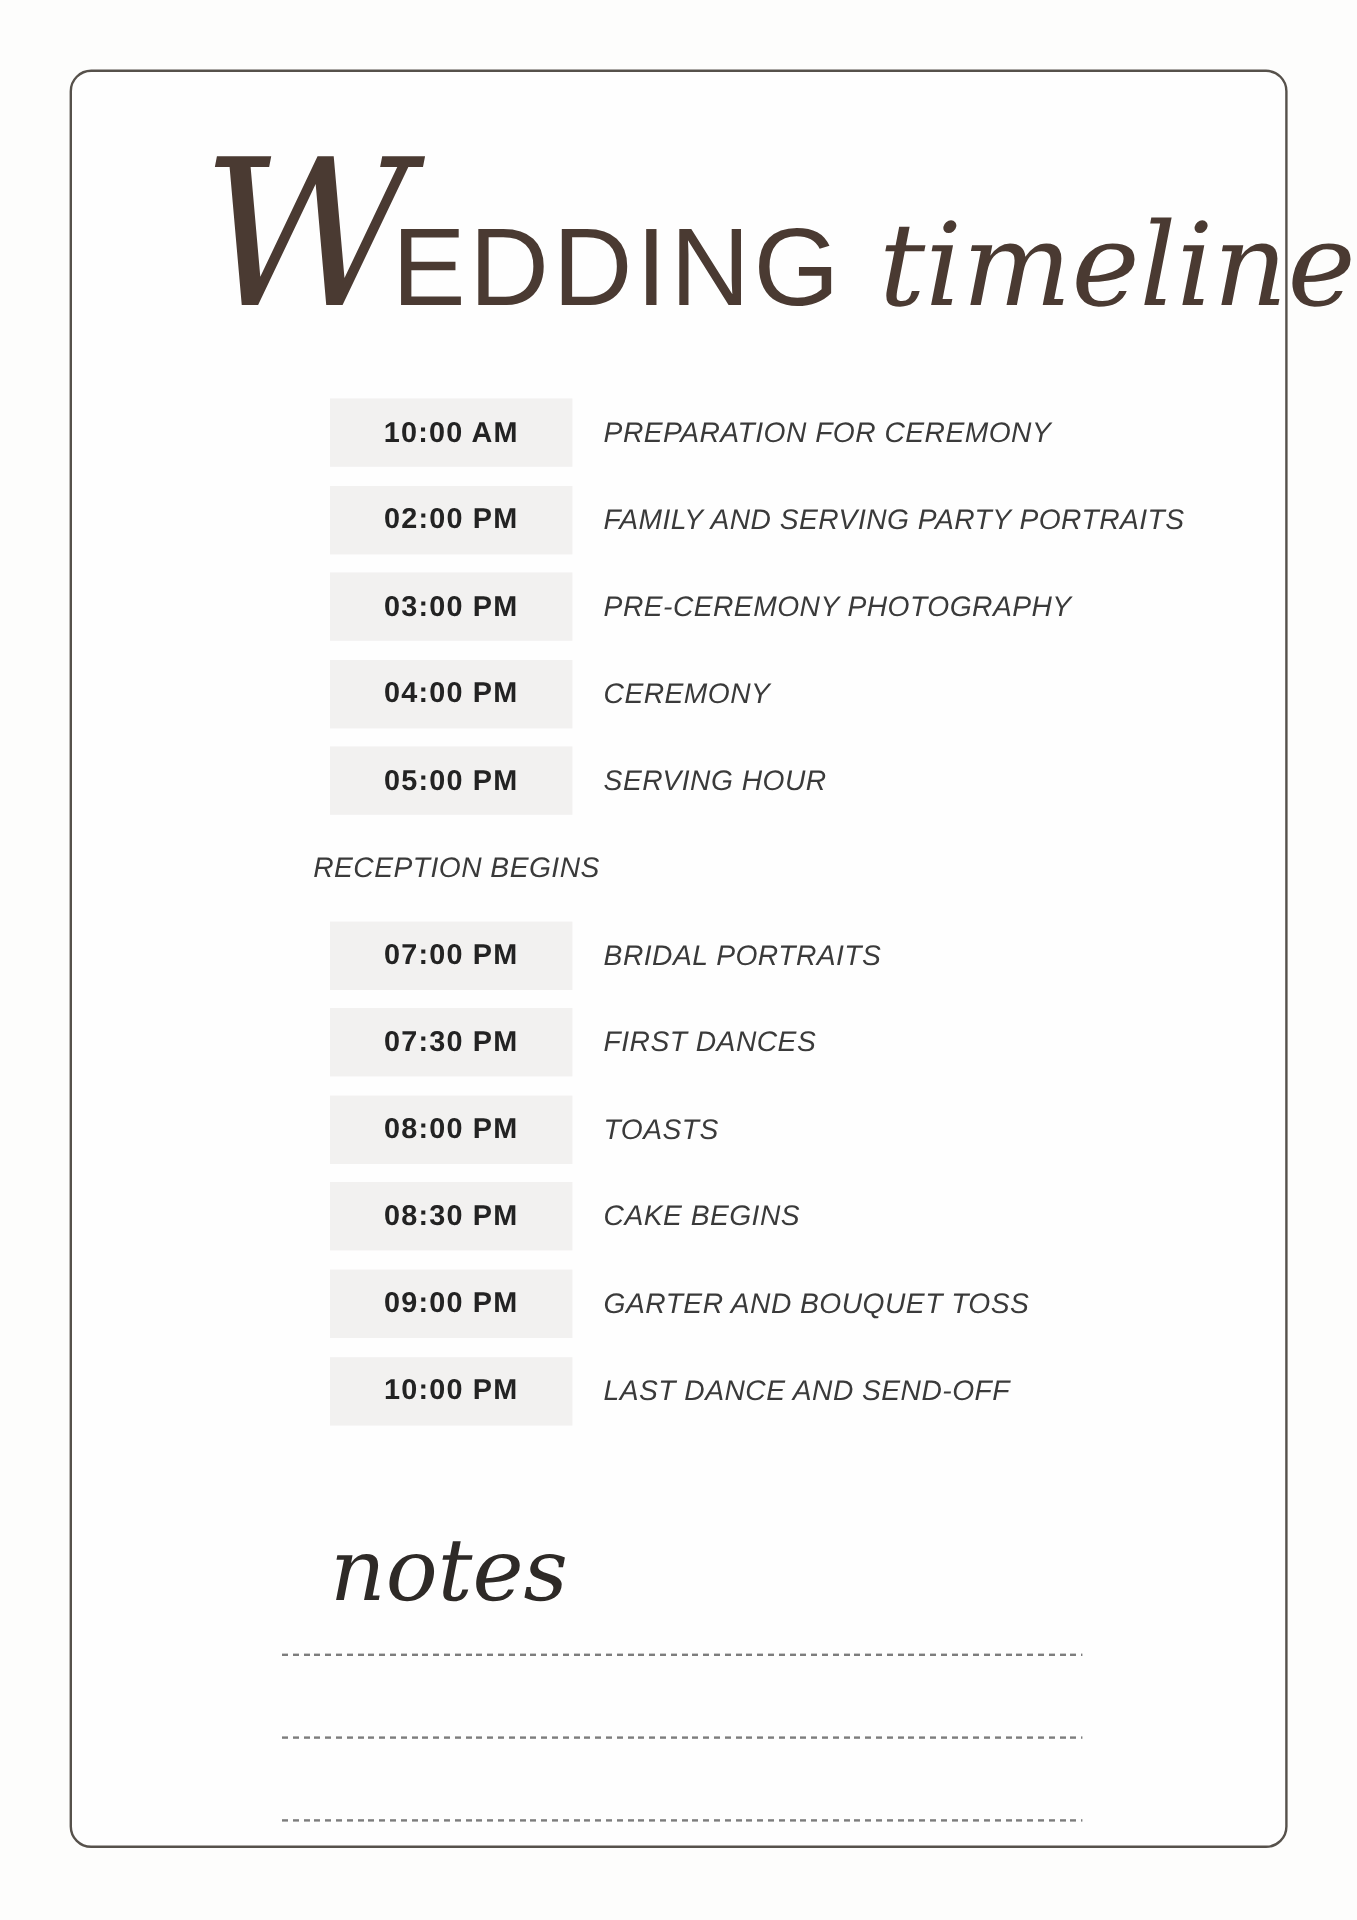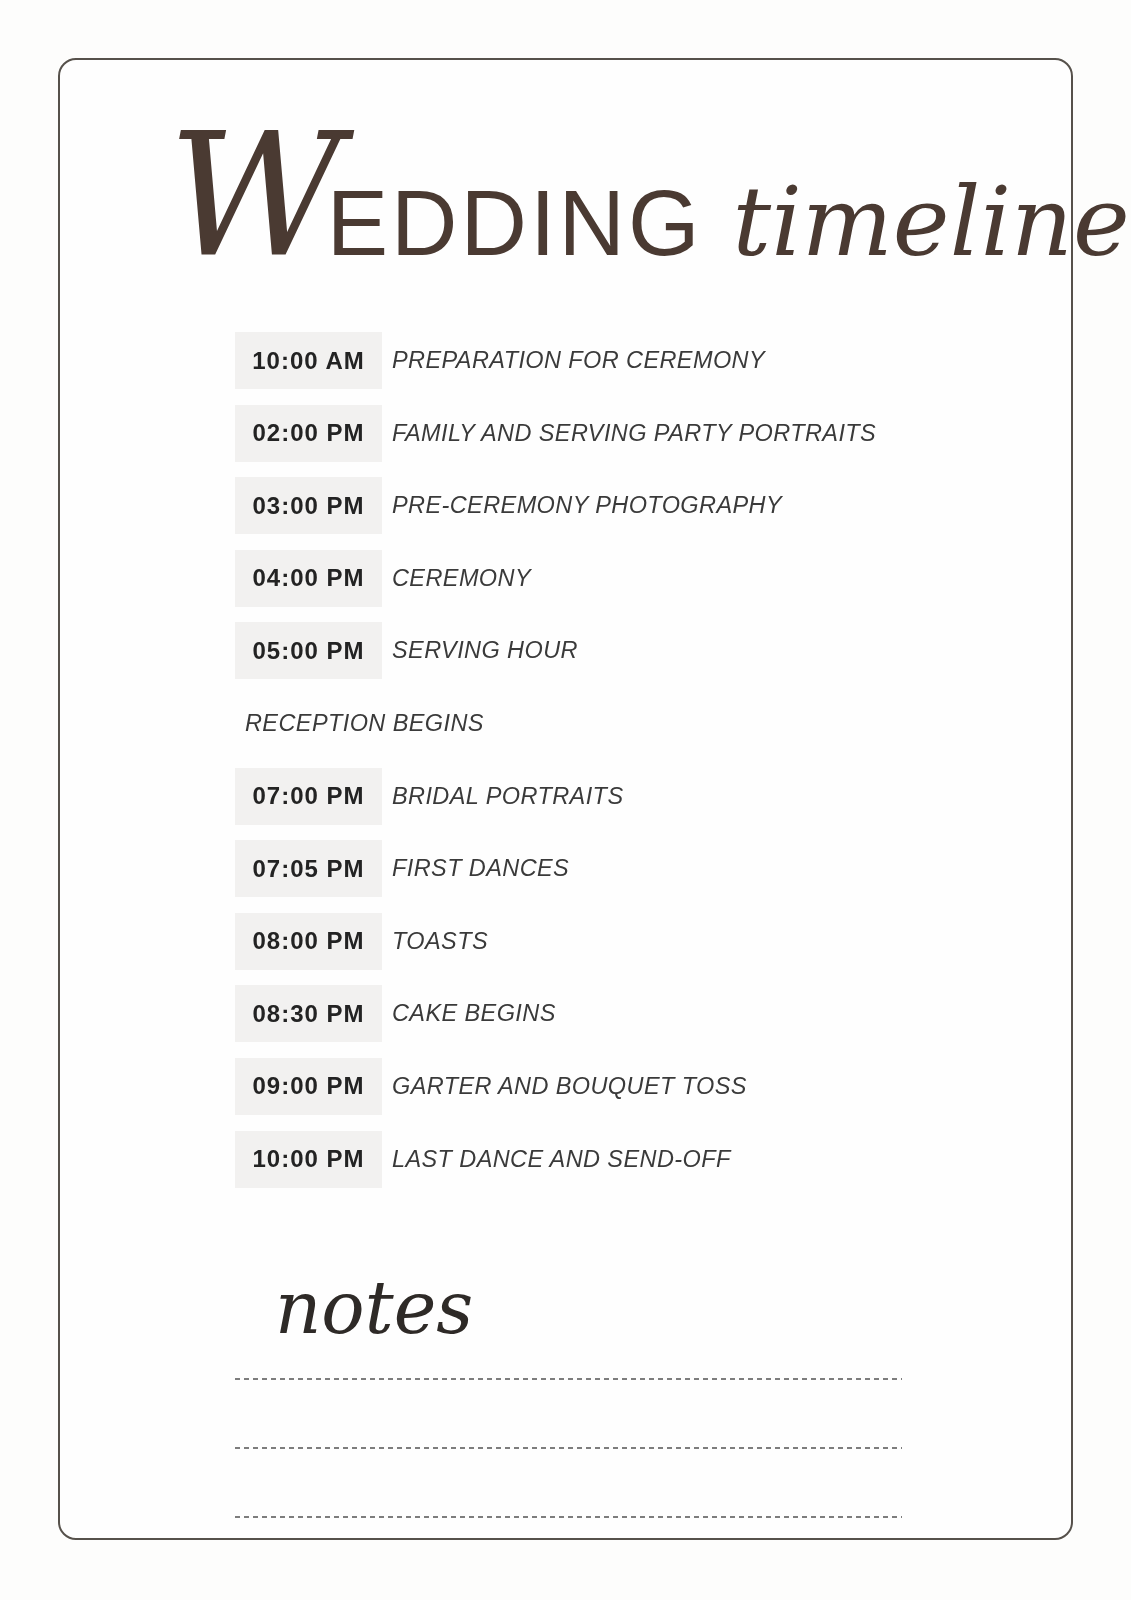--- a/index.html
+++ b/index.html
@@ -64,34 +64,35 @@
     left:175px;top:272px;
     width:720px;
   }
   .row{
     display:flex;
     align-items:center;
     height:57px;
     margin-bottom:15.6px;
   }
   .time-box{
-    width:147px;
+    width:202px;
     height:57px;
     background:var(--box-bg);
     display:flex;
     align-items:center;
     justify-content:center;
     font-size:24px;
     font-weight:600;
     letter-spacing:1px;
     color:var(--time-color);
     flex:0 0 auto;
+    margin-left:40px;
   }
   .event{
-    margin-left:10px;
+    margin-left:26px;
     font-size:23.5px;
     font-style:italic;
     letter-spacing:0.4px;
     color:var(--event-color);
     white-space:nowrap;
   }
   
   .notes-label{
     position:absolute;
     left:215px;top:1212px;
@@ -157,21 +158,21 @@
     <div class="event">RECEPTION BEGINS</div>
   </div>
 
 
   <div class="row">
     <div class="time-box">07:00 PM</div>
     <div class="event">BRIDAL PORTRAITS</div>
   </div>
 
   <div class="row">
-    <div class="time-box">07:05 PM</div>
+    <div class="time-box">07:30 PM</div>
     <div class="event">FIRST DANCES</div>
   </div>
 
   <div class="row">
     <div class="time-box">08:00 PM</div>
     <div class="event">TOASTS</div>
   </div>
 
   <div class="row">
     <div class="time-box">08:30 PM</div>

